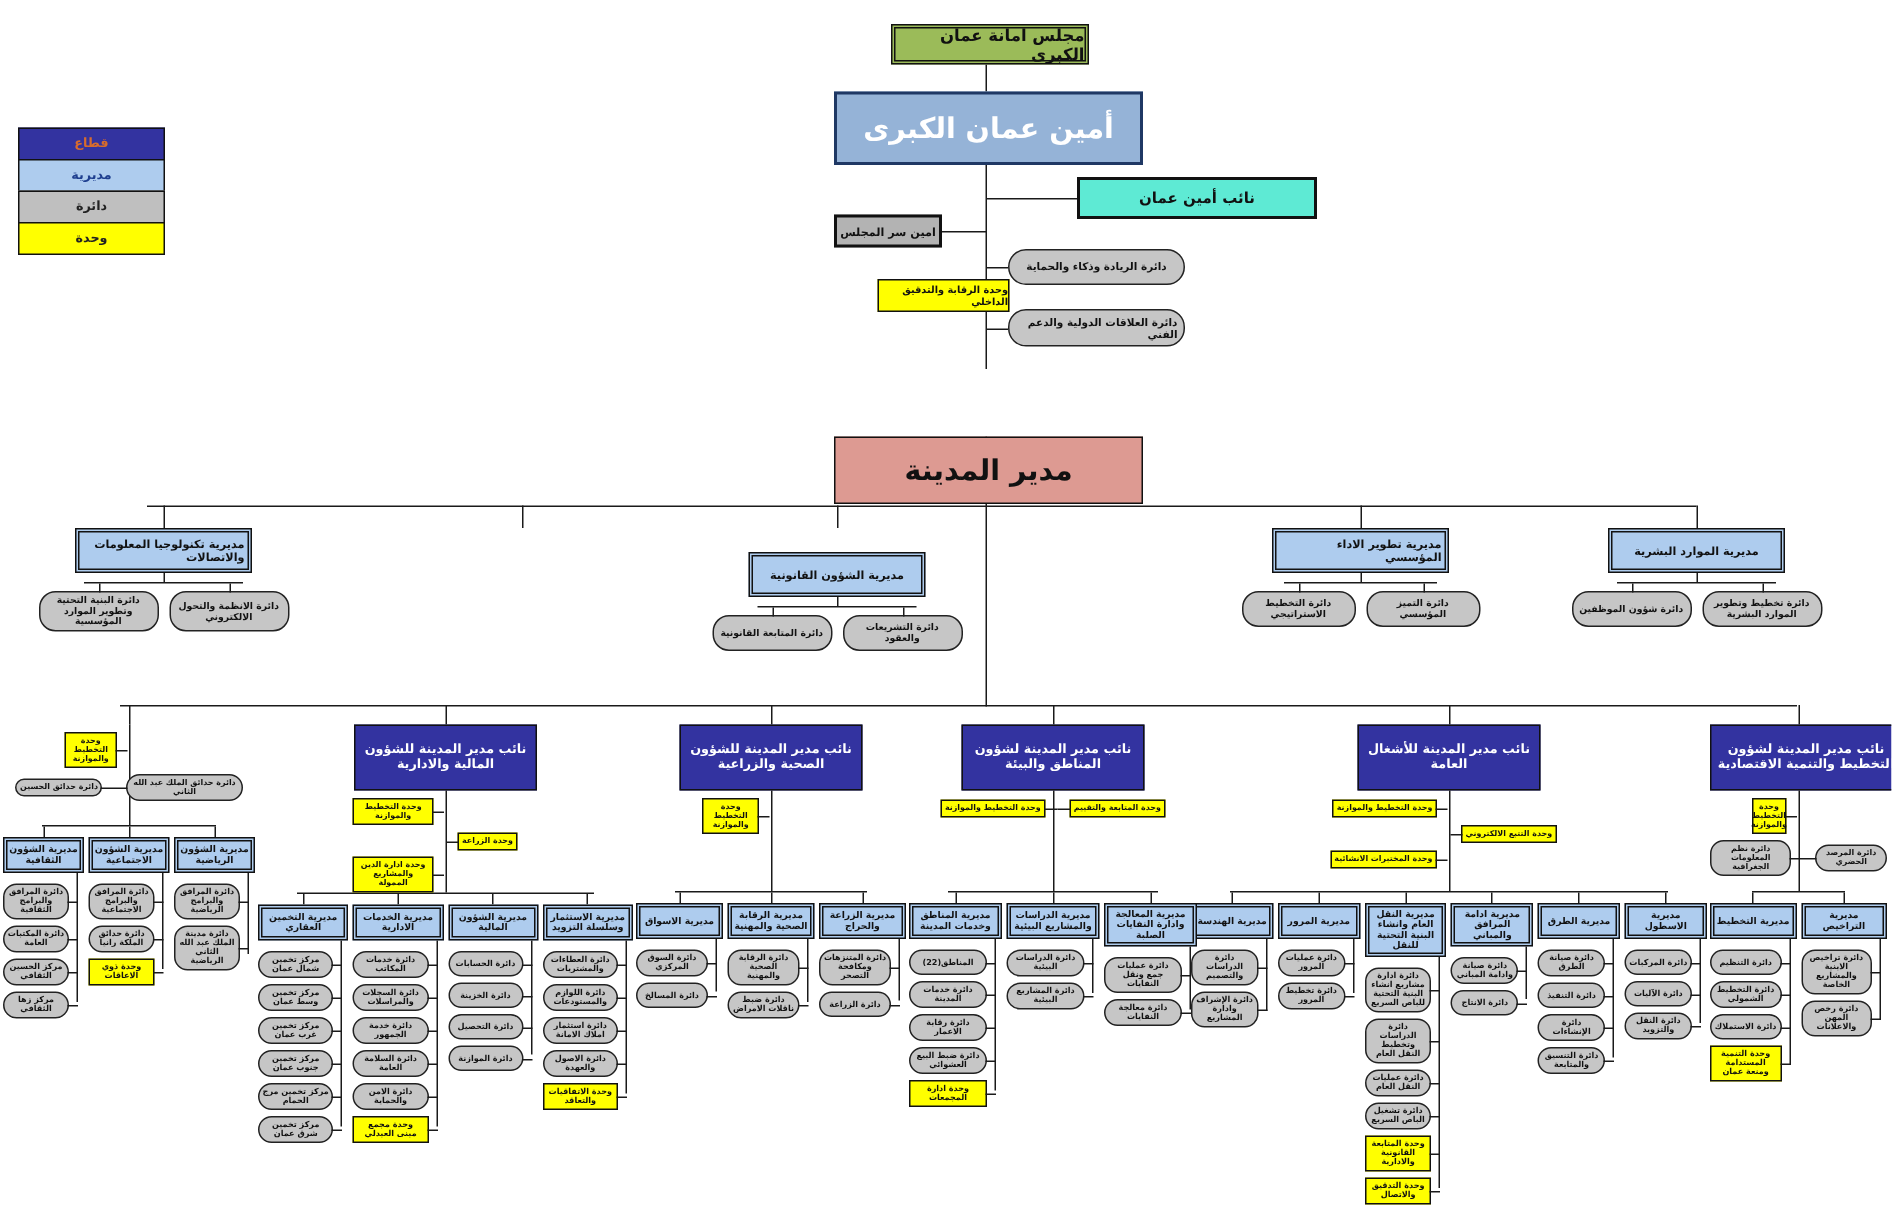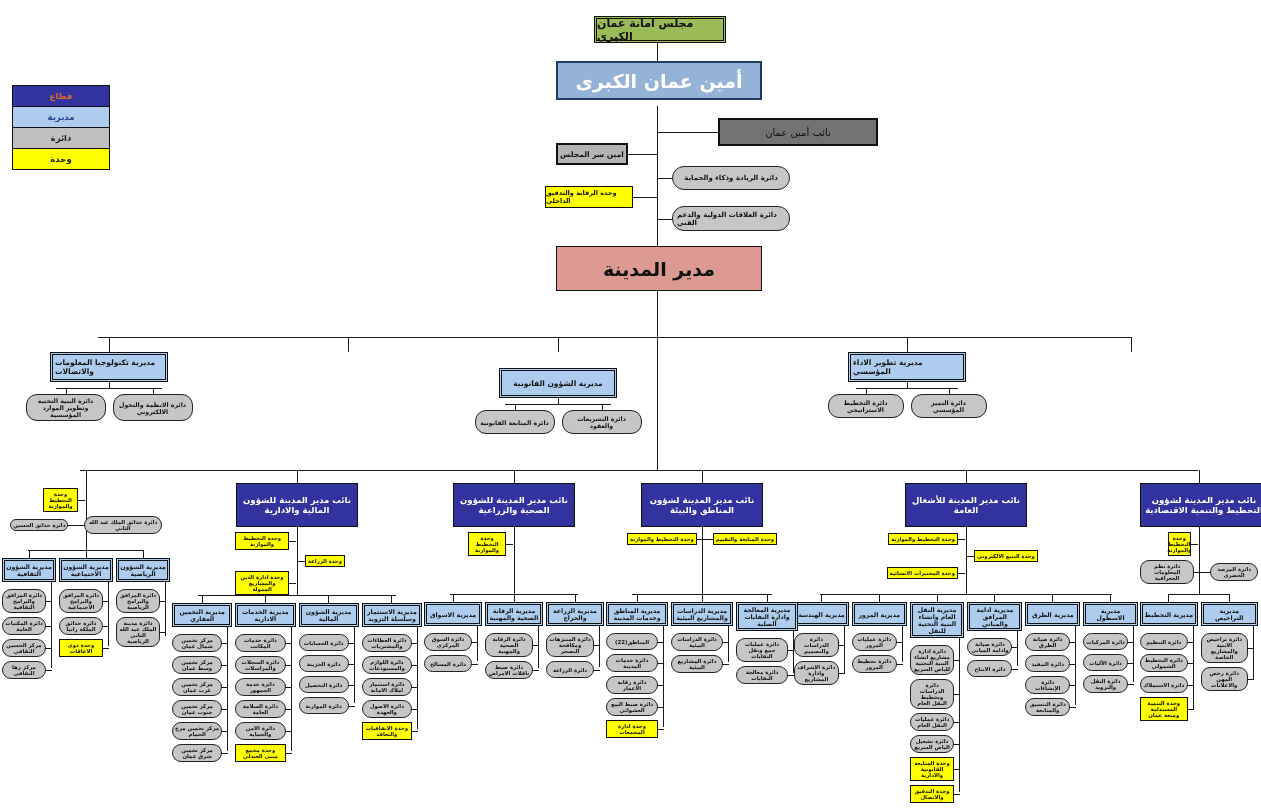--- a/index.html
+++ b/index.html
@@ -14,31 +14,31 @@
   #legend{position:absolute;left:12px;top:86px;}
   .lg-row{width:96px;height:20px;border:1.3px solid #111;margin-top:-1px;display:flex;align-items:center;justify-content:center;font-size:8.5px;font-weight:bold;}
   .lg-sector{background:#3333a0;color:#d96c2c;}
   .lg-dir{background:#aeccee;color:#1f3f8f;}
   .lg-dept{background:#bfbfbf;color:#222;}
   .lg-unit{background:#ffff00;color:#222;}
   
   #logo{position:absolute;right:8px;top:14px;display:flex;align-items:center;gap:6px;}
   #logo .txt{text-align:right;color:#5d5348;font-weight:bold;font-size:16px;line-height:1.15;}
   
-  .box{position:absolute;display:flex;align-items:center;justify-content:center;text-align:left;box-sizing:border-box;}
+  .box{position:absolute;display:flex;align-items:center;justify-content:center;text-align:right;box-sizing:border-box;}
   .council{background:#9bbb59;border:3px double #111;font-weight:bold;font-size:11px;}
   .mayor{background:#95b3d7;border:2.2px solid #1f3864;color:#fff;font-weight:bold;font-size:19px;}
-  .vice{background:#737373;border:2.2px solid #111;font-weight:normal;font-size:10px;}
+  .vice{background:#5eead4;border:2.2px solid #111;font-weight:bold;font-size:10px;}
   .secr{background:#b3b3b3;border:2.4px solid #111;font-weight:bold;font-size:7.5px;}
-  .unitb{background:#ffff00;border:1.4px solid #111;font-weight:bold;font-size:6.5px;}
+  .unitb{background:#ffff00;border:1.4px solid #111;font-weight:bold;font-size:6.5px;margin-left:40px;}
   .deptb{background:#c6c6c6;border:1.4px solid #222;border-radius:12px;font-weight:bold;font-size:7px;padding:2px 4px;}
-  .cmgr{background:#dd9a92;border:1.6px solid #111;font-weight:bold;font-size:19px;}
+  .cmgr{background:#dd9a92;border:1.6px solid #111;font-weight:bold;font-size:19px;margin-top:45px;}
   
   .dgroup{position:absolute;display:flex;flex-direction:column;align-items:center;}
-  .dhead{background:#aeccee;border:3px double #111;font-weight:bold;font-size:7.5px;text-align:left;
+  .dhead{background:#aeccee;border:3px double #111;font-weight:bold;font-size:7.5px;text-align:right;
          width:118px;min-height:30px;display:flex;align-items:center;justify-content:center;padding:1px 2px;box-sizing:border-box;}
   .vs{width:0;border-left:1.4px solid #1a1a1a;}
   .dkids{display:flex;gap:7px;margin-top:6px;position:relative;}
   .dkids::before{content:'';position:absolute;top:-6px;left:18%;right:18%;border-top:1.4px solid #1a1a1a;}
   .dk{position:relative;background:#c6c6c6;border:1.4px solid #222;border-radius:11px;font-size:6.2px;font-weight:bold;
       width:80px;min-height:24px;display:flex;align-items:center;justify-content:center;text-align:center;padding:2px 3px;box-sizing:border-box;}
   .dk::before{content:'';position:absolute;top:-6.5px;left:50%;height:6px;border-left:1.4px solid #1a1a1a;}
   
   #bottom{position:absolute;left:0;top:470px;width:1261px;height:341px;}
   .grp{position:absolute;top:0;display:flex;flex-direction:column;}
@@ -94,21 +94,21 @@
   <i class="h" style="left:633px;top:197px;width:25px"></i>
   <i class="h" style="left:658px;top:219px;width:14px"></i>
   <i class="h" style="left:98px;top:337px;width:1033px"></i>
   <i class="v" style="left:109px;top:337px;height:15px"></i>
   <i class="v" style="left:348px;top:337px;height:15px"></i>
   <i class="v" style="left:558px;top:337px;height:15px"></i>
   <i class="v" style="left:907px;top:337px;height:15px"></i>
   <i class="v" style="left:1131px;top:337px;height:15px"></i>
 
   <div class="box council ar" style="left:594px;top:16px;width:132px;height:27px">مجلس امانة عمان الكبرى</div>
-  <div class="box mayor ar" style="left:556px;top:61px;width:206px;height:39px">أمين عمان الكبرى</div>
+  <div class="box mayor ar" style="left:556px;top:61px;width:206px;height:49px">أمين عمان الكبرى</div>
   <div class="box vice ar" style="left:718px;top:118px;width:160px;height:28px">نائب أمين عمان</div>
   <div class="box secr ar" style="left:556px;top:143px;width:72px;height:22px">امين سر المجلس</div>
   <div class="box unitb ar" style="left:545px;top:186px;width:88px;height:22px">وحدة الرقابة والتدقيق الداخلي</div>
   <div class="box deptb ar" style="left:672px;top:166px;width:118px;height:24px">دائرة الريادة وذكاء والحماية</div>
   <div class="box deptb ar" style="left:672px;top:206px;width:118px;height:25px">دائرة العلاقات الدولية والدعم الفني</div>
   <div class="box cmgr ar" style="left:556px;top:246px;width:206px;height:45px">مدير المدينة</div>
 
   <div class="dgroup" style="left:14px;top:352px;width:190px">
     <div class="dhead ar">مديرية تكنولوجيا المعلومات والاتصالات</div>
       <i class="vs" style="height:6px"></i>
@@ -126,20 +126,28 @@
     </div>
   </div>
   <div class="dgroup" style="left:822px;top:352px;width:170px">
     <div class="dhead ar">مديرية تطوير الاداء المؤسسي</div>
       <i class="vs" style="height:6px"></i>
     <div class="dkids">
       <div class="dk ar" style="width:76px">دائرة التخطيط الاستراتيجي</div>
       <div class="dk ar" style="width:76px">دائرة التميز المؤسسي</div>
     </div>
   </div>
+  <div class="dgroup" style="left:1005px;top:352px;width:252px">
+    <div class="dhead ar">مديرية الموارد البشرية</div>
+      <i class="vs" style="height:6px"></i>
+    <div class="dkids">
+      <div class="dk ar">دائرة شؤون الموظفين</div>
+      <div class="dk ar">دائرة تخطيط وتطوير الموارد البشرية</div>
+    </div>
+  </div>
 
   <div id="bottom">
     <i class="h" style="left:80px;top:0;width:1118px"></i>
 
     <div class="grp" style="left:2px;width:168px">
       <i class="dstub"></i>
       <div class="units">
         <div class="urow l">
             <span class="ub uy ar">وحدة التخطيط والموازنة</span>
           </div>

